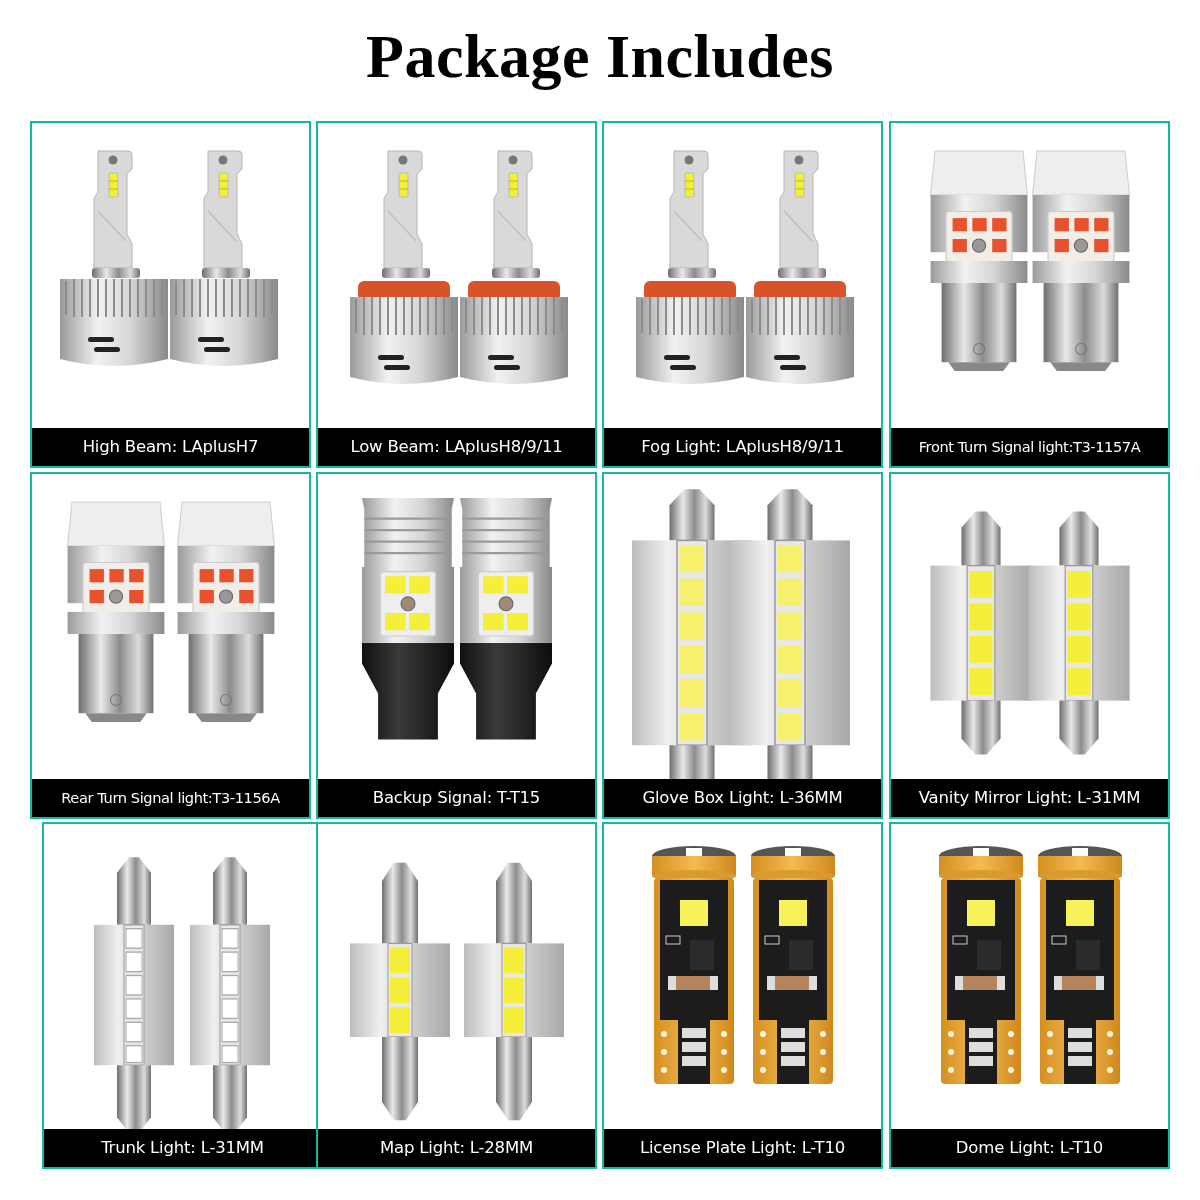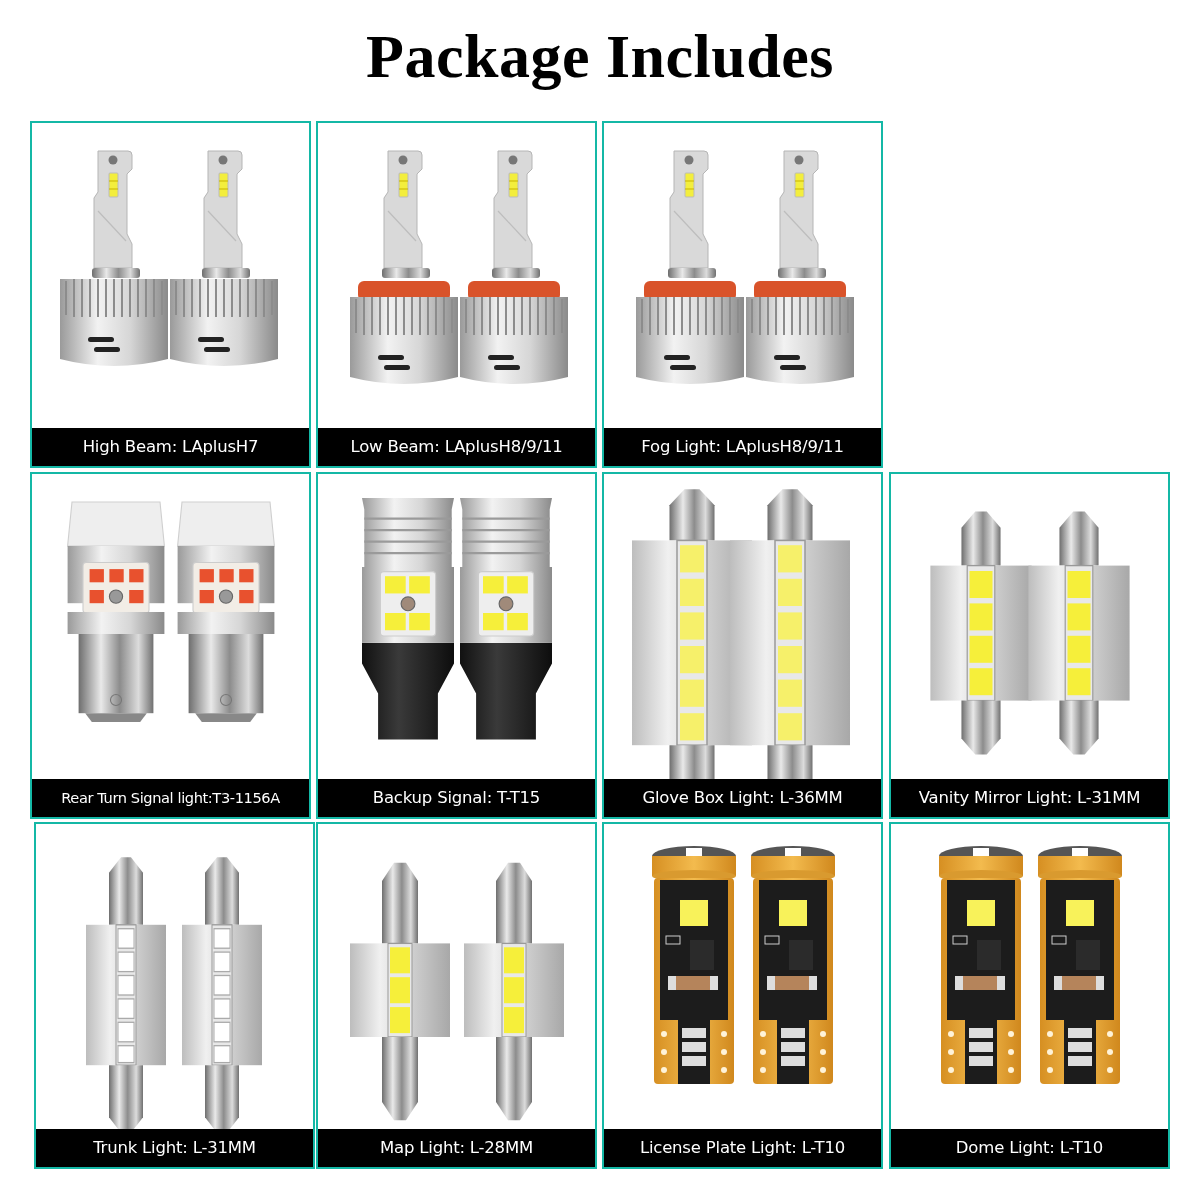--- a/index.html
+++ b/index.html
@@ -245,20 +245,33 @@
             <rect x="-46" y="130" width="92" height="20" rx="6" fill="#d9532a"></rect>
             <g transform="translate(0,-4)">
               <use href="#heatsink"></use>
             </g>
           </g>
       </svg>
     </div>
     <div class="caption">Fog Light: LAplusH8/9/11</div>
   </div>
 
+  <div class="cell" style="left:859px;top:0">
+    <div class="art">
+      <svg viewBox="0 0 277 305">
+        <g transform="translate(88,28) scale(1.1)">
+            <use href="#turnsignal"></use>
+          </g>
+        <g transform="translate(190,28) scale(1.1)">
+            <use href="#turnsignal"></use>
+          </g>
+      </svg>
+    </div>
+    <div class="caption tight">Front Turn Signal light:T3-1157A</div>
+  </div>
 
   <div class="cell" style="left:0;top:351px">
     <div class="art">
       <svg viewBox="0 0 277 305">
         <g transform="translate(84,28) scale(1.1)">
             <use href="#turnsignal"></use>
           </g>
         <g transform="translate(194,28) scale(1.1)">
             <use href="#turnsignal"></use>
           </g>
@@ -302,21 +315,21 @@
             <use href="#festoon31"></use>
           </g>
         <g transform="translate(188,70) scale(1.15,1.35)">
             <use href="#festoon31"></use>
           </g>
       </svg>
     </div>
     <div class="caption">Vanity Mirror Light: L-31MM</div>
   </div>
 
-  <div class="cell" style="left:4px;top:701px">
+  <div class="cell" style="left:12px;top:701px">
     <div class="art">
       <svg viewBox="0 0 277 305">
         <g transform="translate(90,80) scale(1.0,1.3)">
             <use href="#festoontrunk"></use>
           </g>
         <g transform="translate(186,80) scale(1.0,1.3)">
             <use href="#festoontrunk"></use>
           </g>
       </svg>
     </div>

